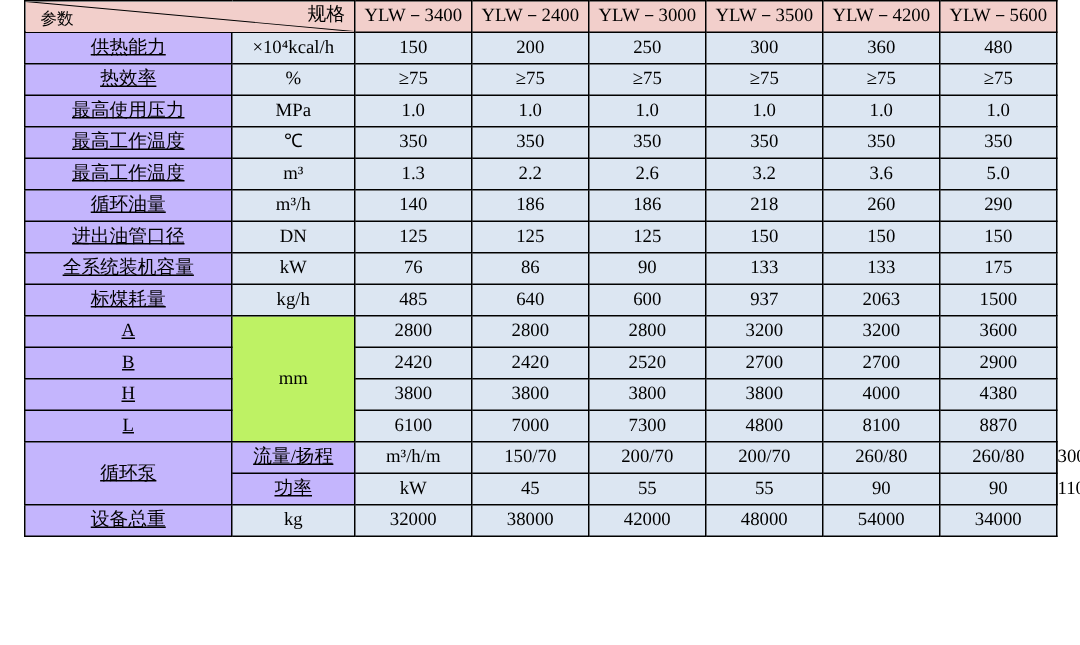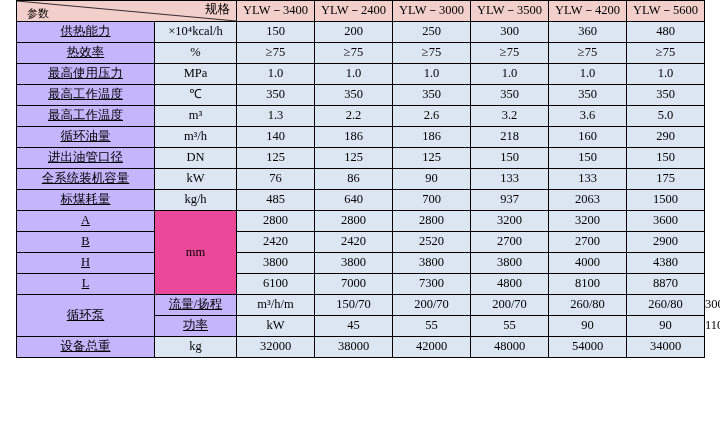--- a/index.html
+++ b/index.html
@@ -90,21 +90,21 @@
     text-decoration: underline;
   }
   td.unit-cell {
     background: #dce6f2;
     margin-top: 12px;
   }
   td.val-cell {
     background: #dce6f2;
   }
   td.mm-cell {
-    background: #ec4899;
+    background: #bef264;
   }
 </style>
 </head>
 <body>
 
 <div class="page">
 
 
   <div class="table-wrap">
     <table class="spec">
@@ -190,21 +190,21 @@
           <td class="val-cell">5.0</td>
         </tr>
 
         <tr class="body-row">
           <td class="param-cell">循环油量</td>
           <td class="unit-cell">m³/h</td>
           <td class="val-cell">140</td>
           <td class="val-cell">186</td>
           <td class="val-cell">186</td>
           <td class="val-cell">218</td>
-          <td class="val-cell">160</td>
+          <td class="val-cell">260</td>
           <td class="val-cell">290</td>
         </tr>
 
         <tr class="body-row">
           <td class="param-cell">进出油管口径</td>
           <td class="unit-cell">DN</td>
           <td class="val-cell">125</td>
           <td class="val-cell">125</td>
           <td class="val-cell">125</td>
           <td class="val-cell">150</td>
@@ -221,21 +221,21 @@
           <td class="val-cell">133</td>
           <td class="val-cell">133</td>
           <td class="val-cell">175</td>
         </tr>
 
         <tr class="body-row">
           <td class="param-cell">标煤耗量</td>
           <td class="unit-cell">kg/h</td>
           <td class="val-cell">485</td>
           <td class="val-cell">640</td>
-          <td class="val-cell">700</td>
+          <td class="val-cell">600</td>
           <td class="val-cell">937</td>
           <td class="val-cell">2063</td>
           <td class="val-cell">1500</td>
         </tr>
 
         <tr class="body-row">
           <td class="param-cell">A</td>
           <td class="mm-cell" rowspan="4">mm</td>
           <td class="val-cell">2800</td>
           <td class="val-cell">2800</td>

